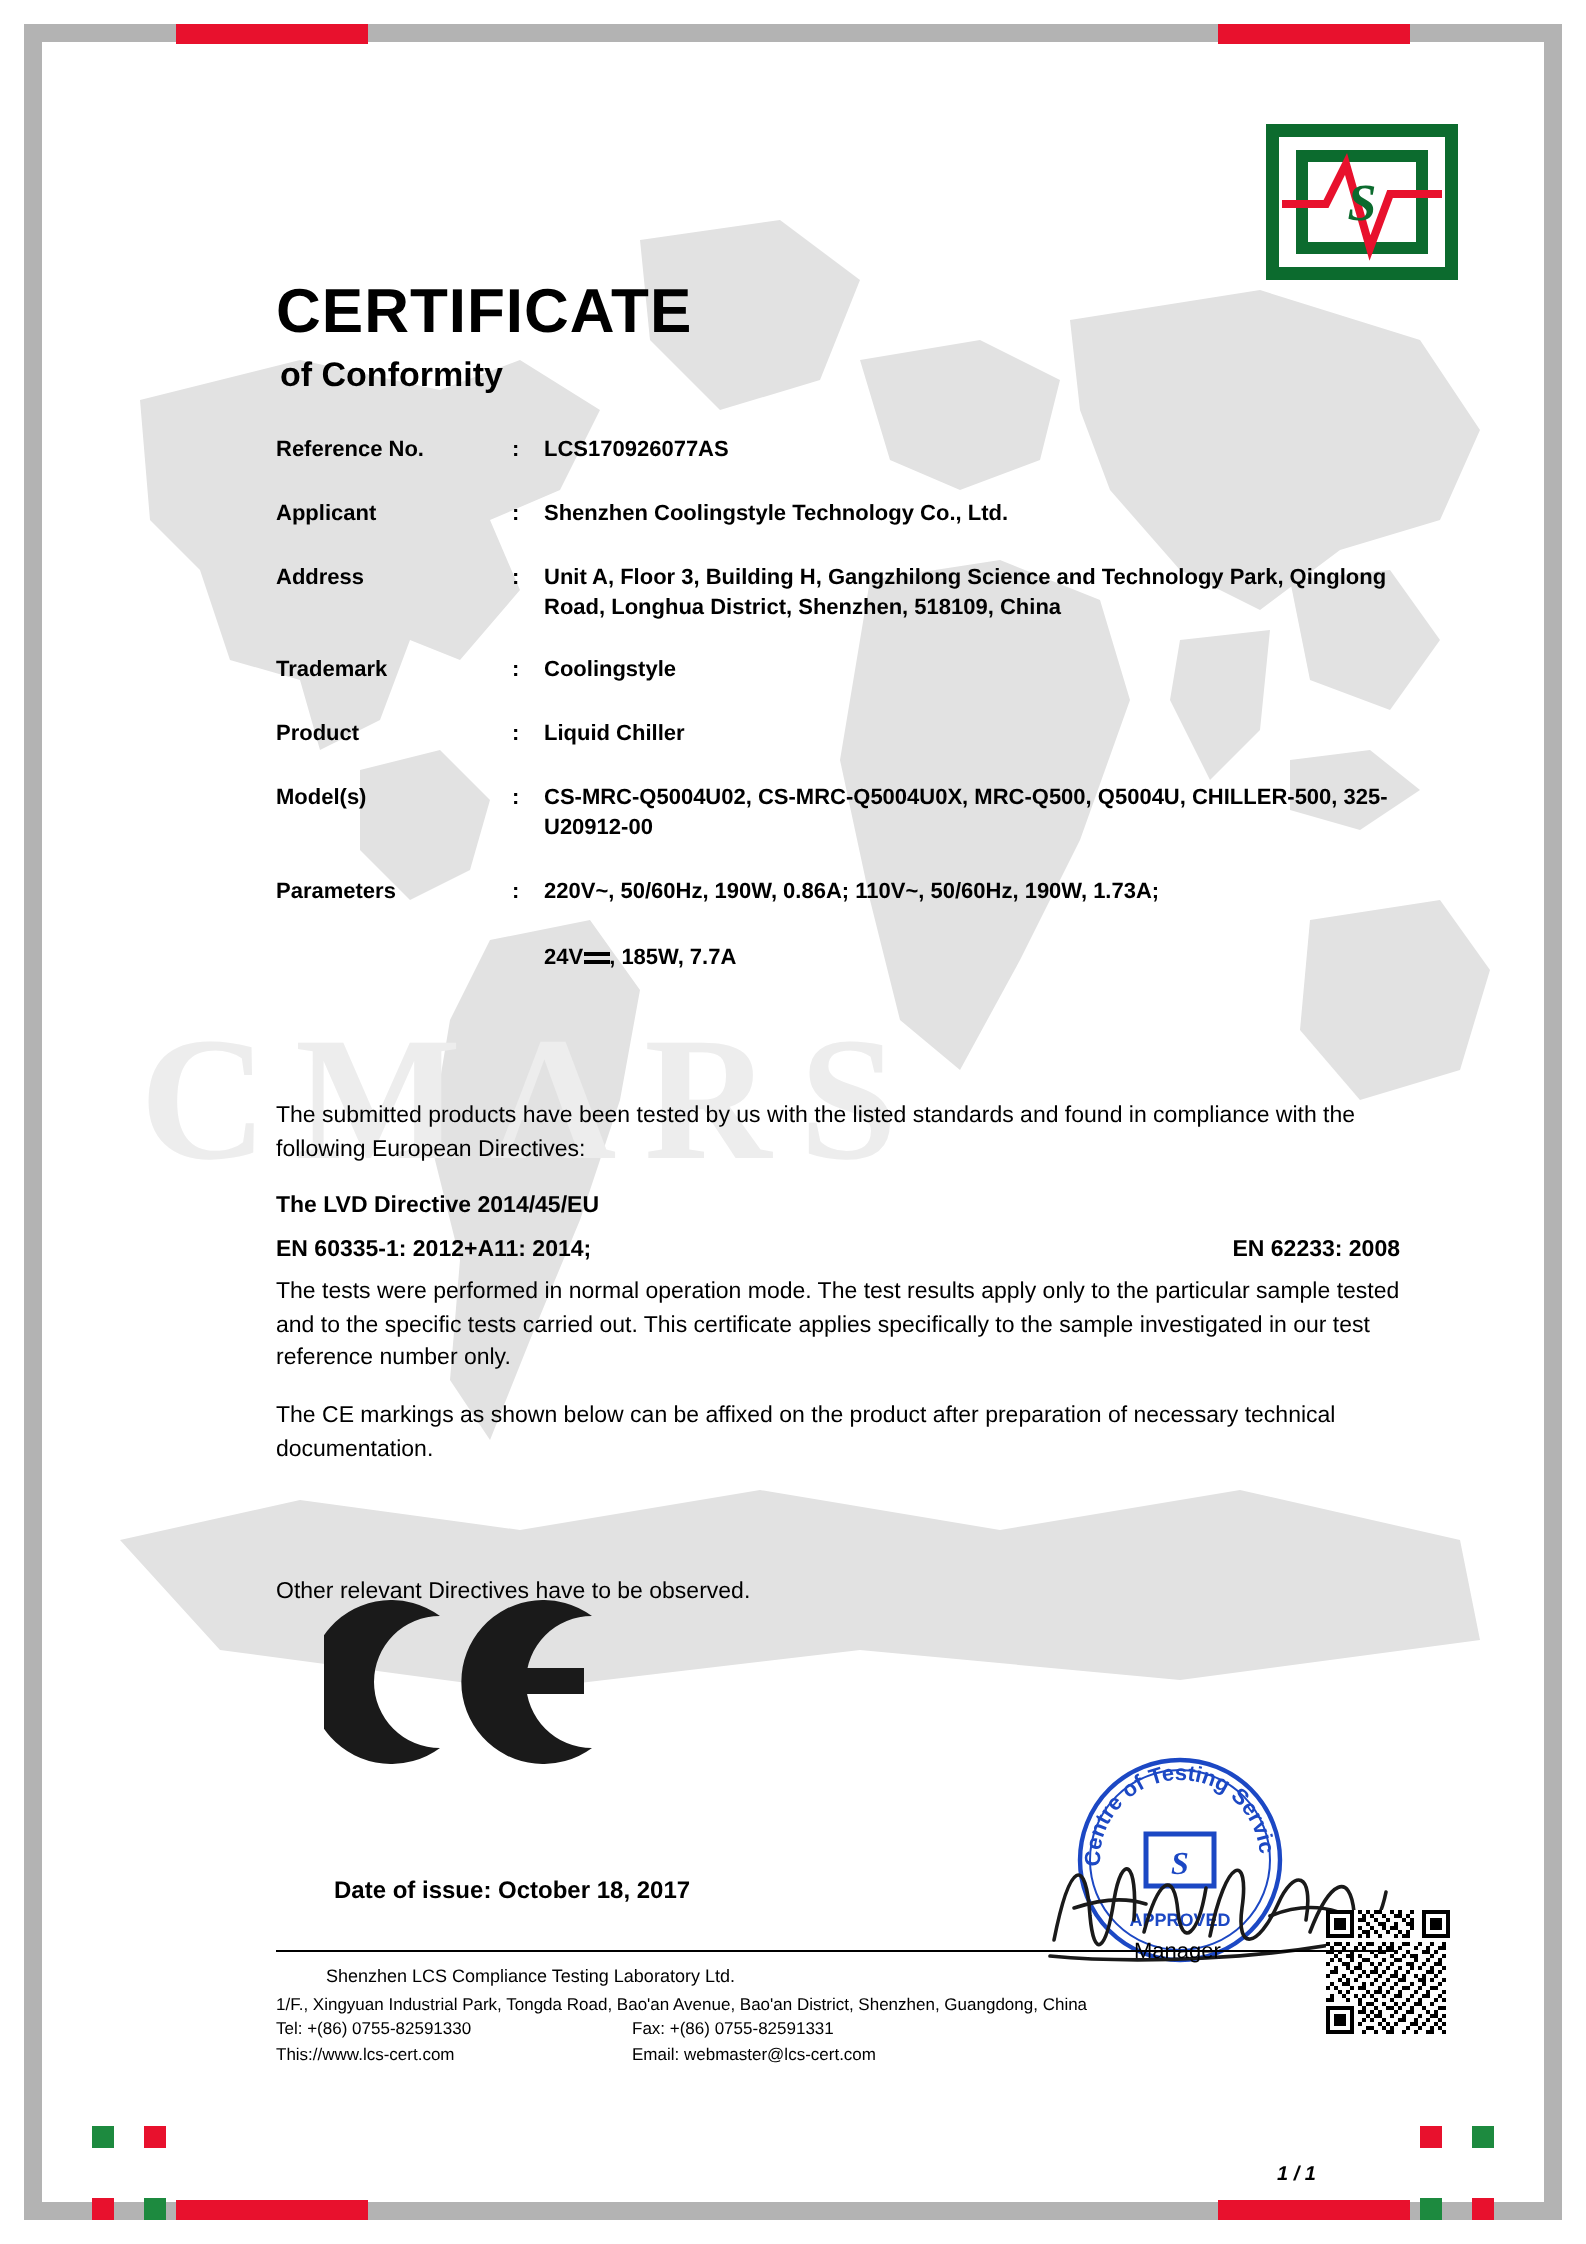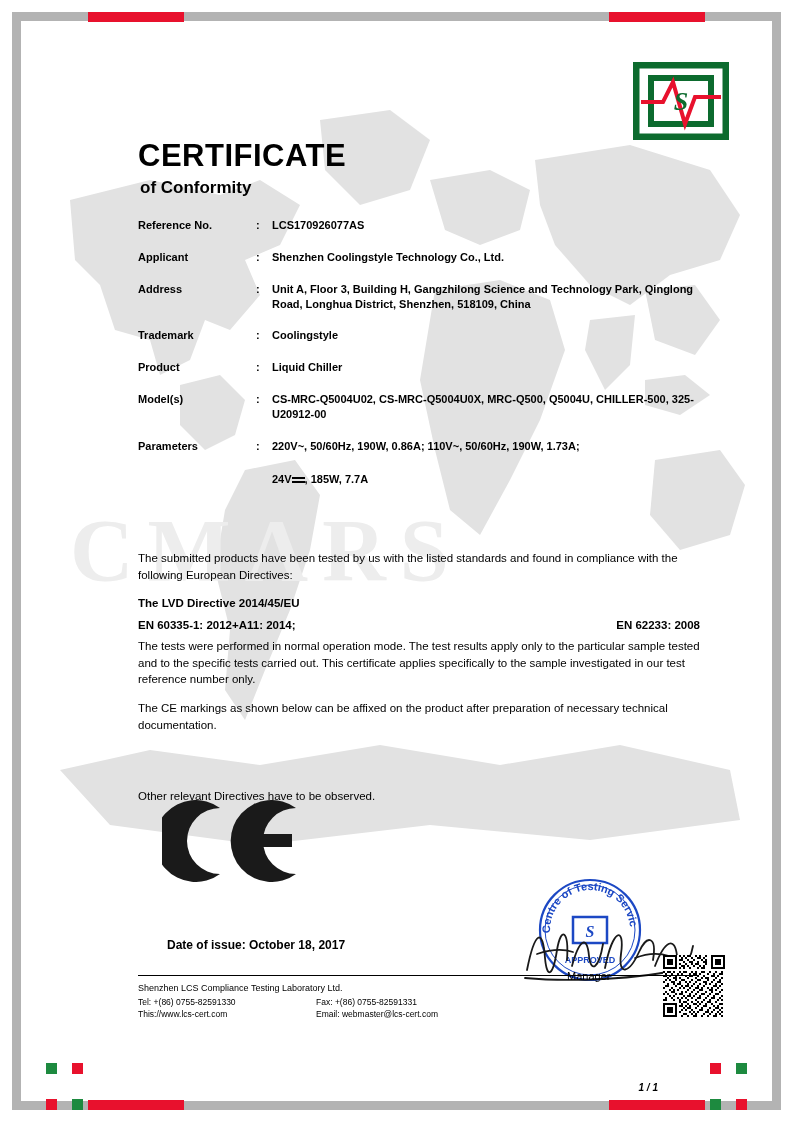--- a/index.html
+++ b/index.html
@@ -227,21 +227,21 @@
   }
   .footer {
     position: absolute;
     left: 108px;
     top: 952px;
     width: 545px;
     font-size: 8.5px;
     line-height: 1.5;
     color: #000;
   }
-  .footer .lab { font-size: 9px; }
+  .footer .lab { font-size: 9px; margin-left: 25px; }
   .footer-cols {
     display: flex;
   }
   .footer-cols span:first-child { width: 178px; display: inline-block; }
   .page-num {
     position: absolute;
     right: 105px;
     top: 1052px;
     font-size: 10px;
     font-weight: bold;
@@ -663,20 +663,21 @@
             <rect x="22" y="30" width="1" height="1"></rect>
             <rect x="25" y="30" width="2" height="1"></rect>
             <rect x="29" y="30" width="1" height="1"></rect>
         </g>
       </svg>
     </div>
 
     <div class="footer-line"></div>
     <div class="footer">
       <div class="lab">Shenzhen LCS Compliance Testing Laboratory Ltd.</div>
+      <div>1/F., Xingyuan Industrial Park, Tongda Road, Bao'an Avenue, Bao'an District, Shenzhen, Guangdong, China</div>
       <div class="footer-cols">
         <span>Tel: +(86) 0755-82591330</span>
         <span>Fax: +(86) 0755-82591331</span>
       </div>
       <div class="footer-cols">
         <span>This://www.lcs-cert.com</span>
         <span>Email: webmaster@lcs-cert.com</span>
       </div>
     </div>
     <div class="page-num">1 / 1</div>

